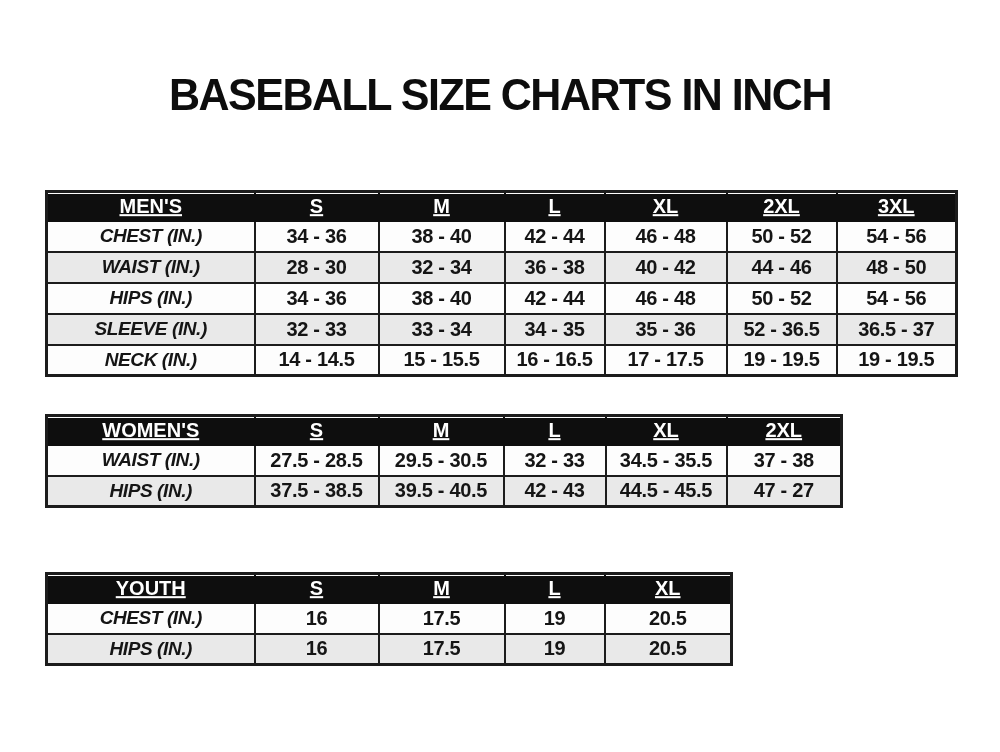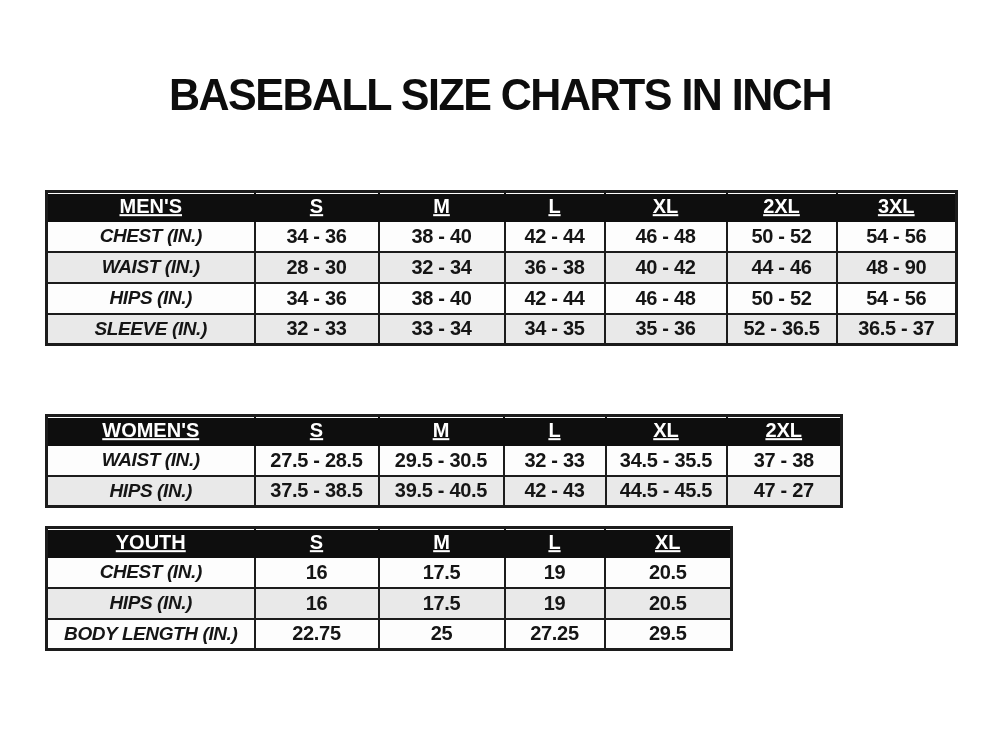--- a/index.html
+++ b/index.html
@@ -37,21 +37,21 @@
   table.size-table{
     position:absolute;
     left:45px;
     border-collapse:collapse;
     table-layout:fixed;
     border:3px solid var(--border);
     background:var(--row-base);
   }
   #table-mens  {top:190px; width:910px;}
   #table-womens{top:414px; width:795px;}
-  #table-youth {top:526px; width:685px;padding-left:48px;}
+  #table-youth {top:572px; width:685px;padding-left:48px;}
   .size-table th{
     background:var(--header-bg);
     color:var(--header-text);
     font-weight:700;
     font-size:20px;
     height:29px;
     text-align:center;
     letter-spacing:0px;
     border:2px solid var(--header-bg);
     transform:scaleY(1.02);
@@ -110,39 +110,48 @@
           <td class="value-cell">50 - 52</td>
           <td class="value-cell">54 - 56</td>
         </tr>
         <tr>
           <td class="label-cell">WAIST (IN.)</td>
           <td class="value-cell">28 - 30</td>
           <td class="value-cell">32 - 34</td>
           <td class="value-cell">36 - 38</td>
           <td class="value-cell">40 - 42</td>
           <td class="value-cell">44 - 46</td>
-          <td class="value-cell">48 - 90</td>
+          <td class="value-cell">48 - 50</td>
         </tr>
         <tr>
           <td class="label-cell">HIPS (IN.)</td>
           <td class="value-cell">34 - 36</td>
           <td class="value-cell">38 - 40</td>
           <td class="value-cell">42 - 44</td>
           <td class="value-cell">46 - 48</td>
           <td class="value-cell">50 - 52</td>
           <td class="value-cell">54 - 56</td>
         </tr>
         <tr>
           <td class="label-cell">SLEEVE (IN.)</td>
           <td class="value-cell">32 - 33</td>
           <td class="value-cell">33 - 34</td>
           <td class="value-cell">34 - 35</td>
           <td class="value-cell">35 - 36</td>
           <td class="value-cell">52 - 36.5</td>
           <td class="value-cell">36.5 - 37</td>
+        </tr>
+        <tr>
+          <td class="label-cell">NECK (IN.)</td>
+          <td class="value-cell">14 - 14.5</td>
+          <td class="value-cell">15 - 15.5</td>
+          <td class="value-cell">16 - 16.5</td>
+          <td class="value-cell">17 - 17.5</td>
+          <td class="value-cell">19 - 19.5</td>
+          <td class="value-cell">19 - 19.5</td>
         </tr>
       </tbody>
   </table>
 
   <table class="size-table" id="table-womens">
     <colgroup>
         <col style="width: 208px;">
         <col style="width: 124px;">
         <col style="width: 125px;">
         <col style="width: 102px;">
@@ -204,23 +213,16 @@
           <td class="value-cell">19</td>
           <td class="value-cell">20.5</td>
         </tr>
         <tr>
           <td class="label-cell">HIPS (IN.)</td>
           <td class="value-cell">16</td>
           <td class="value-cell">17.5</td>
           <td class="value-cell">19</td>
           <td class="value-cell">20.5</td>
         </tr>
-        <tr>
-          <td class="label-cell">BODY LENGTH (IN.)</td>
-          <td class="value-cell">22.75</td>
-          <td class="value-cell">25</td>
-          <td class="value-cell">27.25</td>
-          <td class="value-cell">29.5</td>
-        </tr>
       </tbody>
   </table>
 
 </div>
 
 </body></html>

